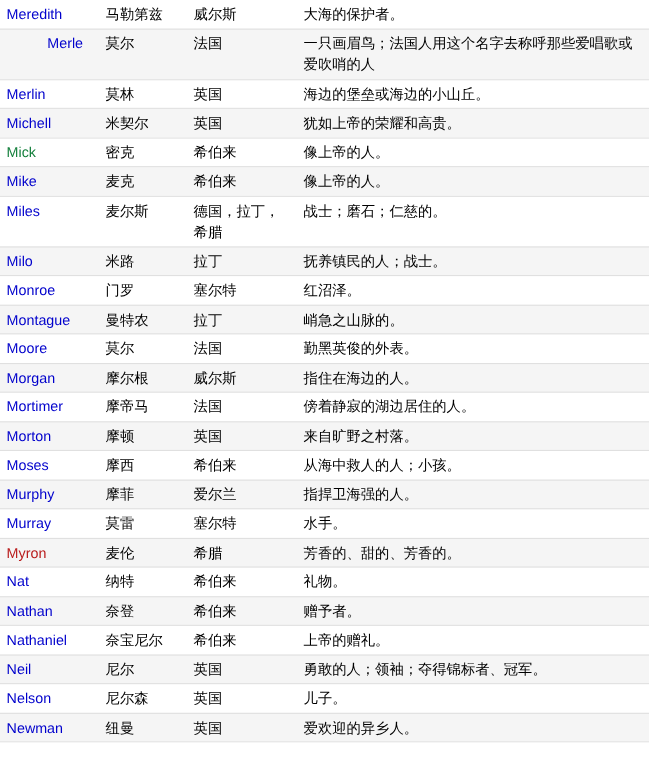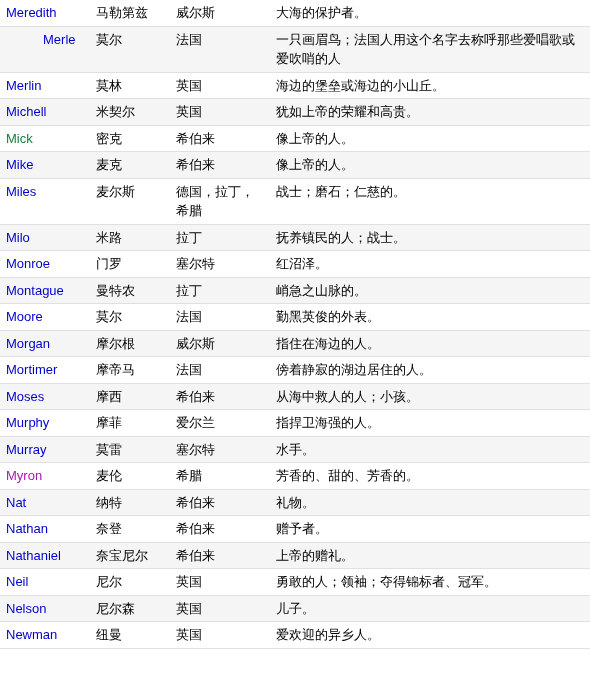--- a/index.html
+++ b/index.html
@@ -131,39 +131,45 @@
     <td>威尔斯</td>
     <td>指住在海边的人。</td>
   </tr>
       <tr>
     <td><a href="#" style="color:#0000cc;text-decoration:none;">Mortimer</a></td>
     <td>摩帝马</td>
     <td>法国</td>
     <td>傍着静寂的湖边居住的人。</td>
   </tr>
       <tr>
+    <td><a href="#" style="color:#0000cc;text-decoration:none;">Morton</a></td>
+    <td>摩顿</td>
+    <td>英国</td>
+    <td>来自旷野之村落。</td>
+  </tr>
+      <tr>
     <td><a href="#" style="color:#0000cc;text-decoration:none;">Moses</a></td>
     <td>摩西</td>
     <td>希伯来</td>
     <td>从海中救人的人；小孩。</td>
   </tr>
       <tr>
     <td><a href="#" style="color:#0000cc;text-decoration:none;">Murphy</a></td>
     <td>摩菲</td>
     <td>爱尔兰</td>
     <td>指捍卫海强的人。</td>
   </tr>
       <tr>
     <td><a href="#" style="color:#0000cc;text-decoration:none;">Murray</a></td>
     <td>莫雷</td>
     <td>塞尔特</td>
     <td>水手。</td>
   </tr>
       <tr>
-    <td><a href="#" style="color:#a21caf;text-decoration:none;">Myron</a></td>
+    <td><a href="#" style="color:#b91c1c;text-decoration:none;">Myron</a></td>
     <td>麦伦</td>
     <td>希腊</td>
     <td>芳香的、甜的、芳香的。</td>
   </tr>
       <tr>
     <td><a href="#" style="color:#0000cc;text-decoration:none;">Nat</a></td>
     <td>纳特</td>
     <td>希伯来</td>
     <td>礼物。</td>
   </tr>

